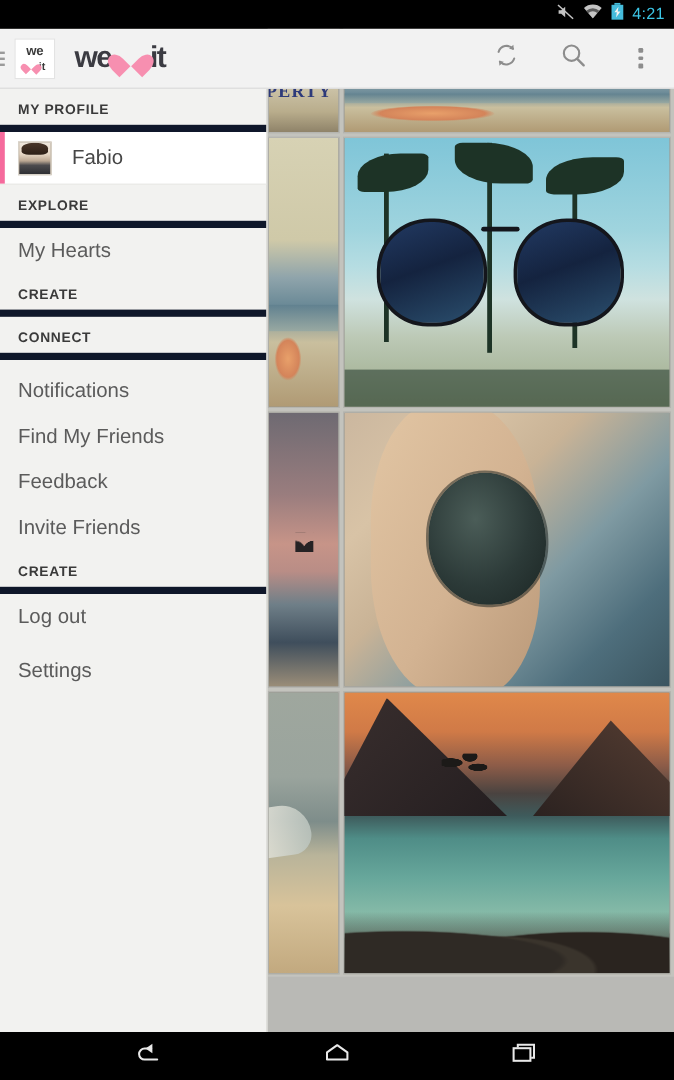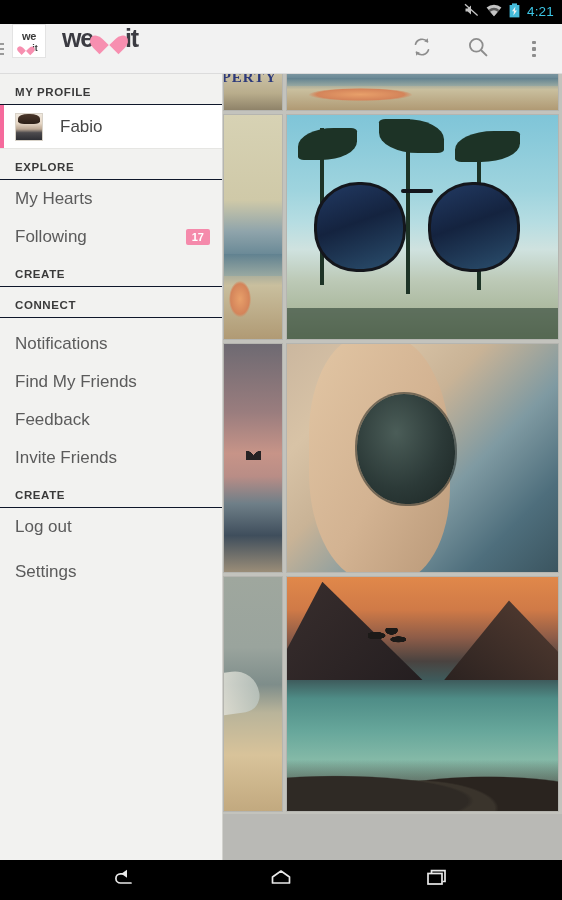--- a/index.html
+++ b/index.html
@@ -98,21 +98,21 @@
         radial-gradient(ellipse at 74% 78%, #2a241f 0%, #2a241f 40%, transparent 42%),
         linear-gradient(180deg, transparent, rgba(40,35,28,.55)); }
   .lk-birds { position:absolute; left:30%; top:22%; width:14%; height:8%;
       background:
         radial-gradient(ellipse at 20% 40%, #1c1a18 0%, #1c1a18 22%, transparent 24%),
         radial-gradient(ellipse at 62% 12%, #1c1a18 0%, #1c1a18 18%, transparent 20%),
         radial-gradient(ellipse at 80% 60%, #1c1a18 0%, #1c1a18 18%, transparent 20%); }
 
   
   .toolbar { position:absolute; left:0; top:0; width:562px; height:50px; background:#f2f2f2;
-    border-bottom:1px solid #dcdcdc; display:flex; align-items:flex-start; z-index:6; }
+    border-bottom:1px solid #dcdcdc; display:flex; align-items:center; z-index:6; }
   .drawer-dots { width:14px; height:50px; display:flex; flex-direction:column; justify-content:center;
     gap:3px; padding-left:0px; margin-left:-8px; }
   .drawer-dots i { display:block; width:12px; height:2px; background:#9a9a9a; }
   .logo-tile { width:34px; height:34px; margin-left:6px; background:#fff; border:1px solid #e3e3e3;
     display:flex; flex-direction:column; align-items:center; justify-content:center; line-height:1; }
   .lt-we { font:700 11px "Liberation Sans", sans-serif; color:#3a3a3a; letter-spacing:-.3px; }
   .lt-row { display:flex; align-items:center; gap:1px; margin-top:1px; }
   .lt-it { font:700 9px "Liberation Sans", sans-serif; color:#3a3a3a; }
   .brand { margin-left:16px; display:flex; align-items:center; gap:2px; }
   .brand-we, .brand-it { font:700 25px "Liberation Sans", sans-serif; color:#3b3b42;
@@ -126,21 +126,21 @@
   .heart { position:relative; display:inline-block; }
   .heart::before, .heart::after { content:""; position:absolute; top:0; width:50%; height:80%;
     background:#f78fb0; border-radius:50% 50% 0 0; }
   .heart::before { left:0; transform:rotate(-45deg); transform-origin:100% 100%; }
   .heart::after  { right:0; transform:rotate(45deg); transform-origin:0 100%; }
 
   
   .drawer { position:absolute; left:0; top:50px; width:223px; height:786px; background:#f2f2f0;
     border-right:1px solid #d2d2ce; z-index:5; overflow:hidden; }
   .sec-head { padding:12px 15px 6px 15px; font:700 11.5px "Liberation Sans", sans-serif;
-    color:#3a3a3a; letter-spacing:.6px; border-bottom:1px solid #0f172a; }
+    color:#3a3a3a; letter-spacing:.6px; border-bottom:6px solid #0f172a; }
   .profile-row { position:relative; height:44px; background:#ffffff; display:flex; align-items:center;
     padding-left:15px; border-bottom:1px solid #e6e6e3; }
   .profile-row .sel { position:absolute; left:0; top:0; width:4px; height:100%; background:#f56a9c; }
   .avatar { width:28px; height:28px; flex:none; overflow:hidden; background:#b9a894; position:relative;
     border:1px solid #d8d2c8; }
   .av-face { position:absolute; left:0; top:0; right:0; bottom:0;
     background:linear-gradient(180deg,#efe7dd 0%,#e6d7c6 36%,#bba793 58%,#4d4b4e 72%,#2e2f34 100%); }
   .av-hair { position:absolute; left:8%; top:2%; width:84%; height:38%;
     background:linear-gradient(180deg,#4a362a,#2d2018); border-radius:46% 46% 28% 28%; }
   .av-name { margin-left:17px; font-size:17px; color:#464646; }
@@ -244,24 +244,20 @@
           <span class="av-face"></span>
             <span class="av-hair"></span>
         </span>
         <span class="av-name">Fabio</span>
       </div>
 
       <div class="sec-head">EXPLORE</div>
       <div class="nav-item">
         <span class="nav-label">My Hearts</span>
       </div>
-      <div class="nav-item">
-        <span class="nav-label">Following</span>
-        <span class="badge">17</span>
-      </div>
 
       <div class="sec-head">CREATE</div>
 
       <div class="sec-head">CONNECT</div>
       <div class="nav-item" style="margin-top:7px">
         <span class="nav-label">Notifications</span>
       </div>
       <div class="nav-item">
         <span class="nav-label">Find My Friends</span>
       </div>

